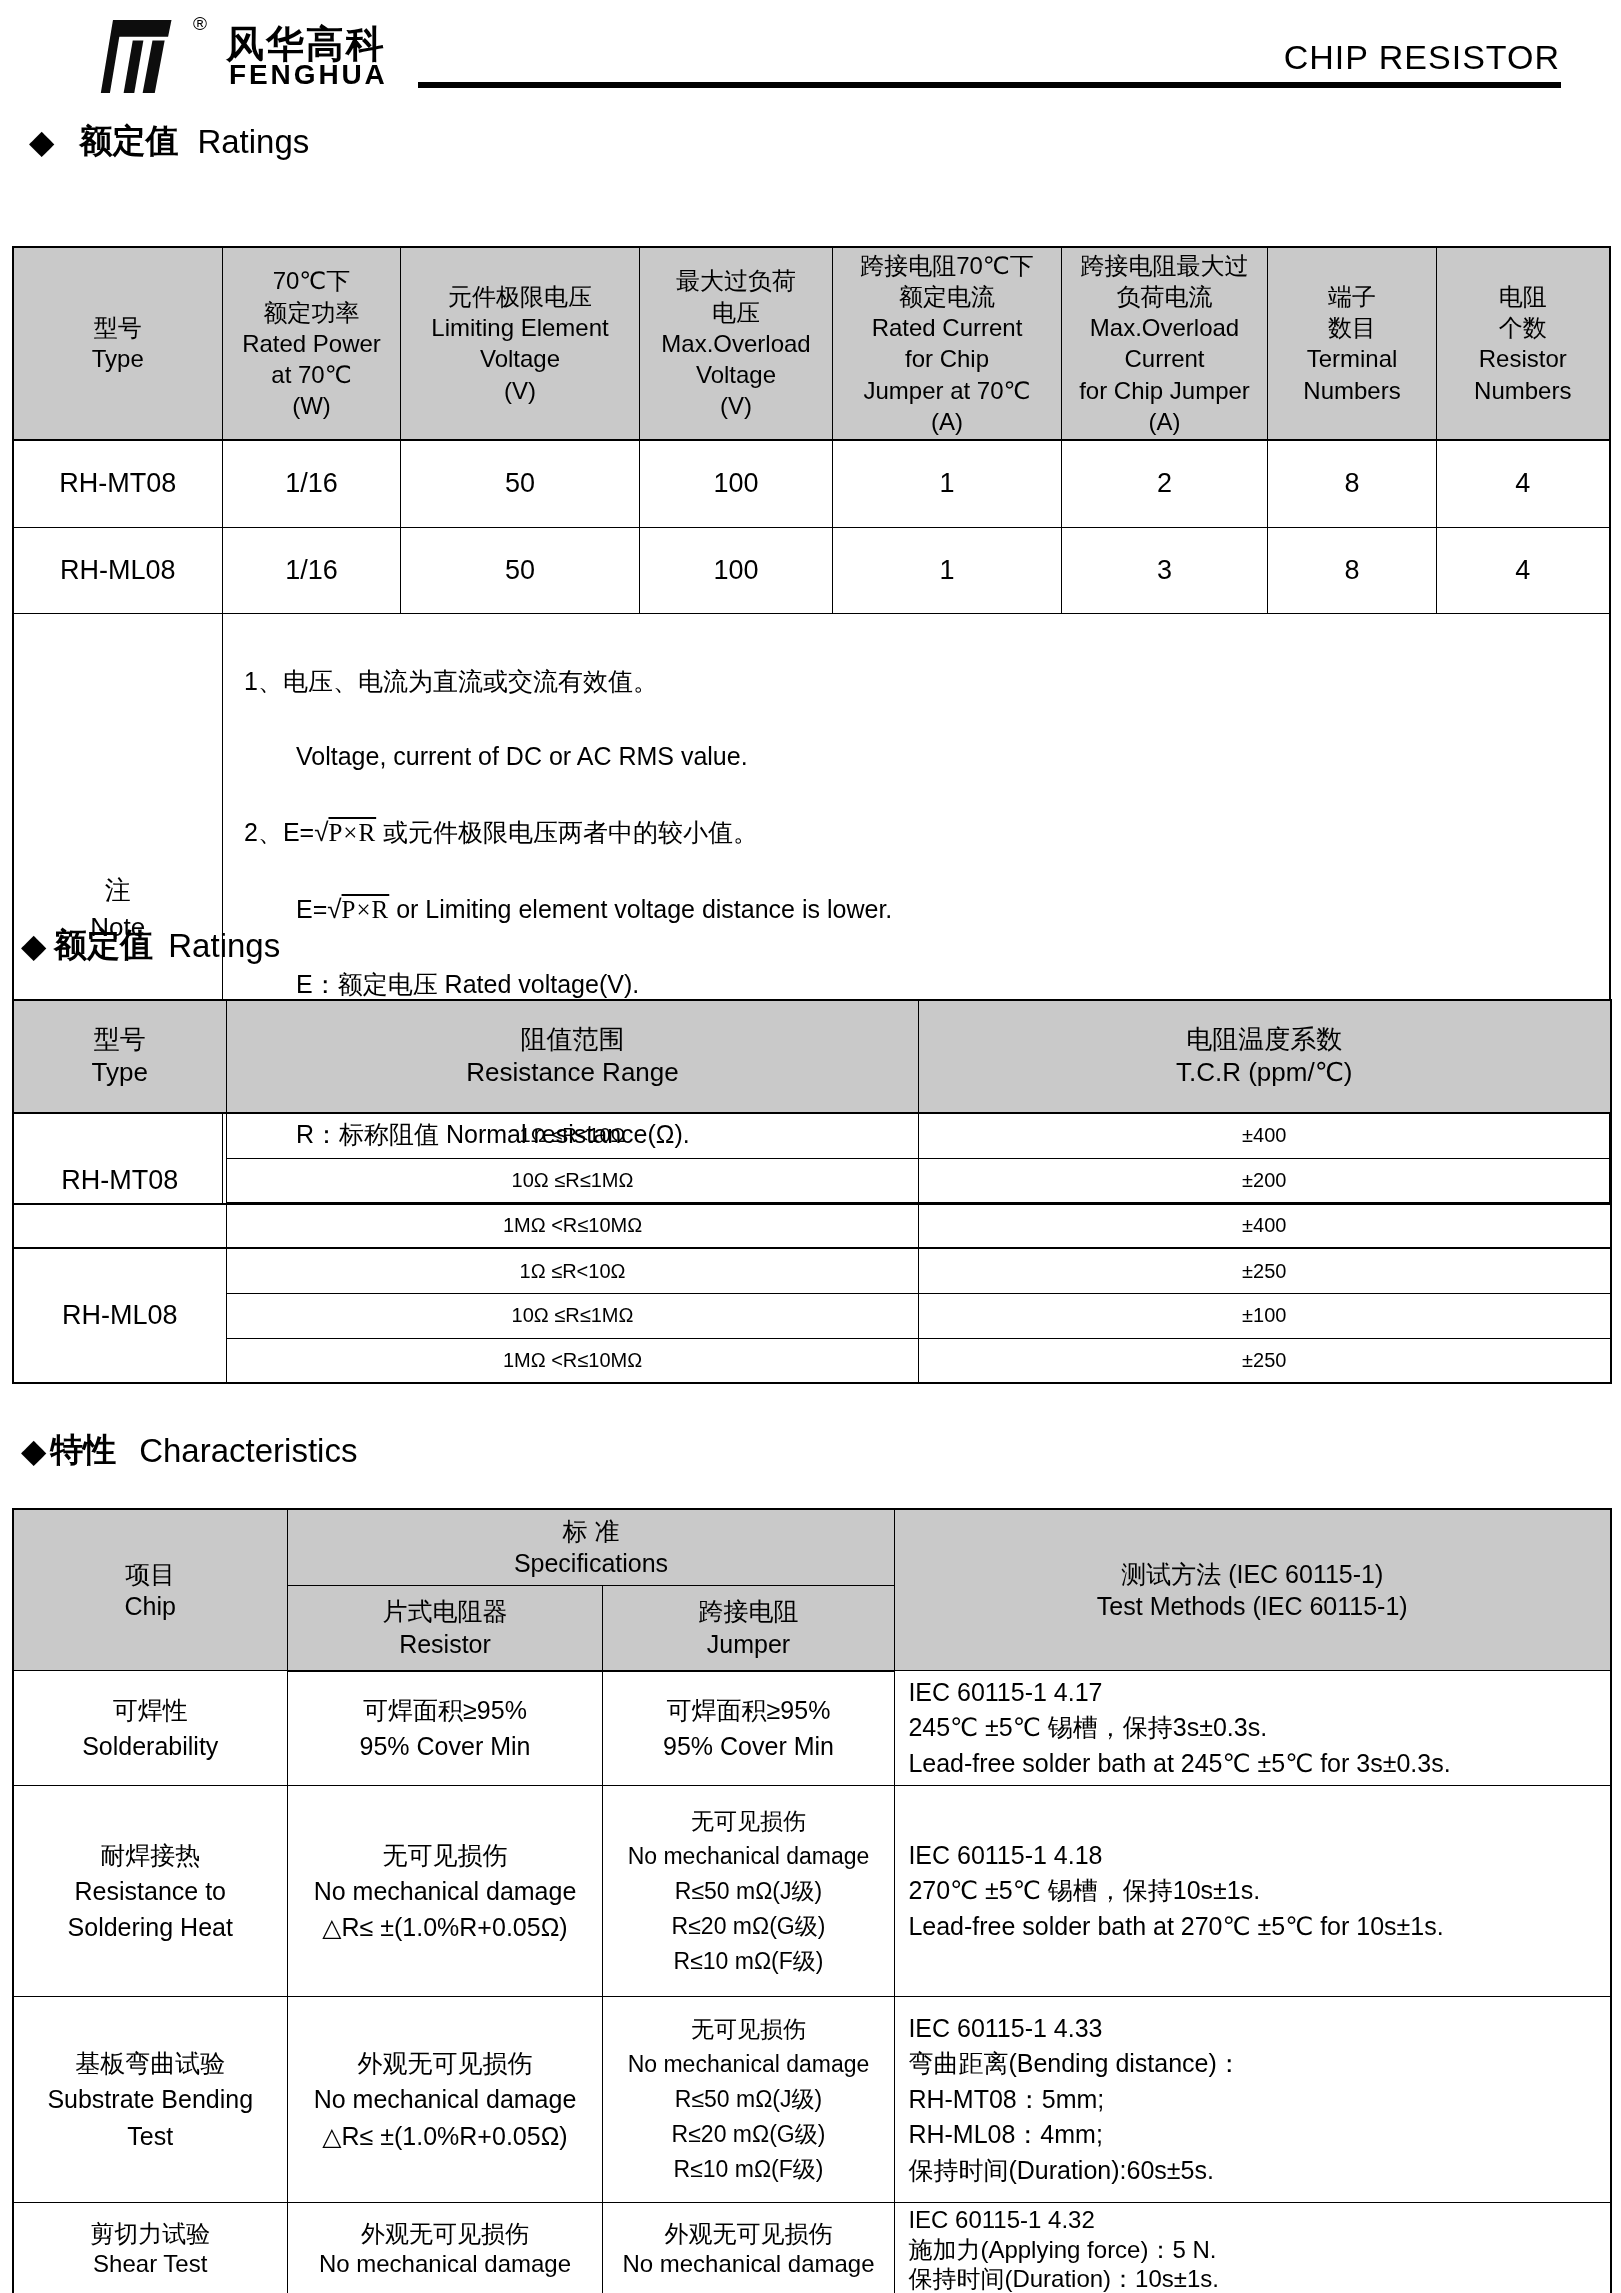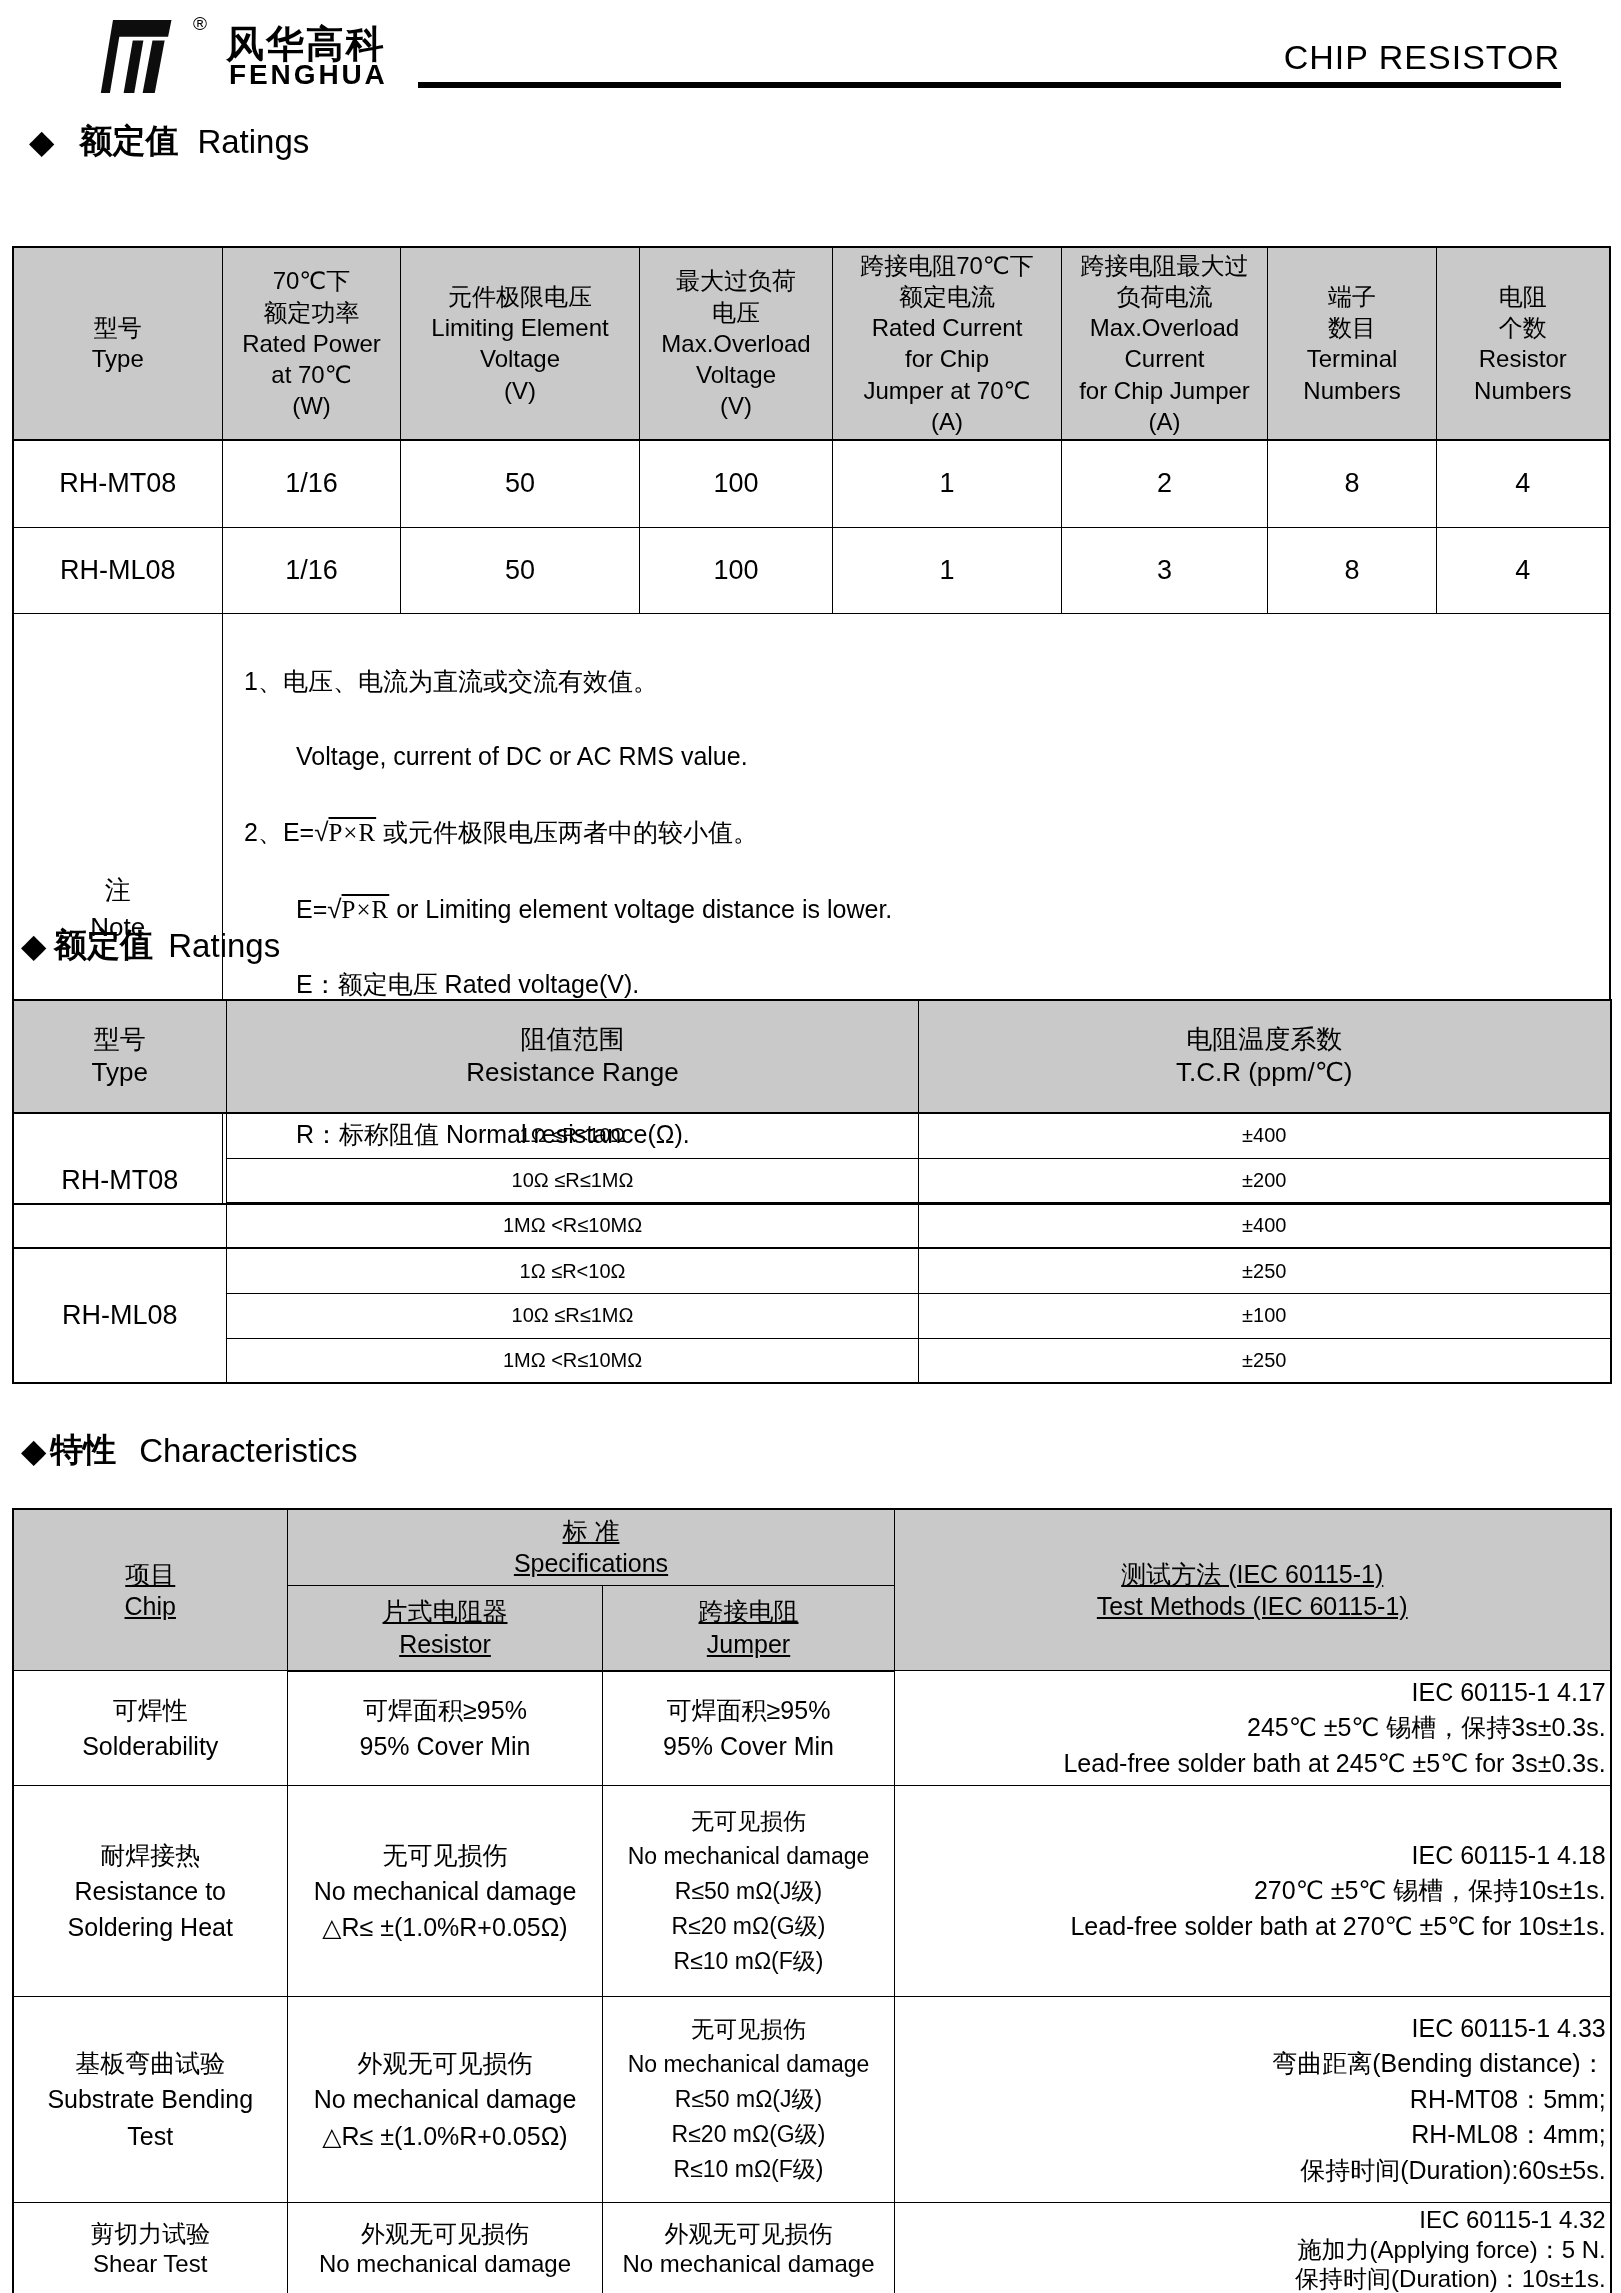--- a/index.html
+++ b/index.html
@@ -70,25 +70,25 @@
     font-size:25px;text-decoration:overline;letter-spacing:1px;
   }
   
   #table2{top:999px;}
   #table2 tr.hd th{height:107px;border-bottom:2.9px solid #000;font-size:26px;}
   #table2 td{font-size:20px;height:40px;}
   #table2 tr.gs td{border-top:2.9px solid #000;}
   #table2 td.type-cell{font-size:27px;}
   
   #table3{top:1508px;}
-  #table3 th{font-size:25px;text-decoration:underline;}
+  #table3 th{font-size:25px;}
   #table3 tr.hd1 th{height:71px;}
   #table3 tr.hd2 th{height:80px;border-bottom:2.9px solid #000;}
   #table3 td{font-size:25px;line-height:1.45;}
-  #table3 td.test{text-align:right;padding-left:13.4px;line-height:1.42;}
+  #table3 td.test{text-align:left;padding-left:13.4px;line-height:1.42;}
   #table3 td.jmp{font-size:23px;line-height:1.52;}
   #table3 tr.c1 td{height:110px;}
   #table3 tr.c2 td{height:206px;}
   #table3 tr.c3 td{height:201px;}
   #table3 tr.c4 td{height:89px;font-size:24px;line-height:1.25;}
   #table3 tr.c4 td.test{line-height:1.22;}
 </style>
 </head>
 <body>
 

